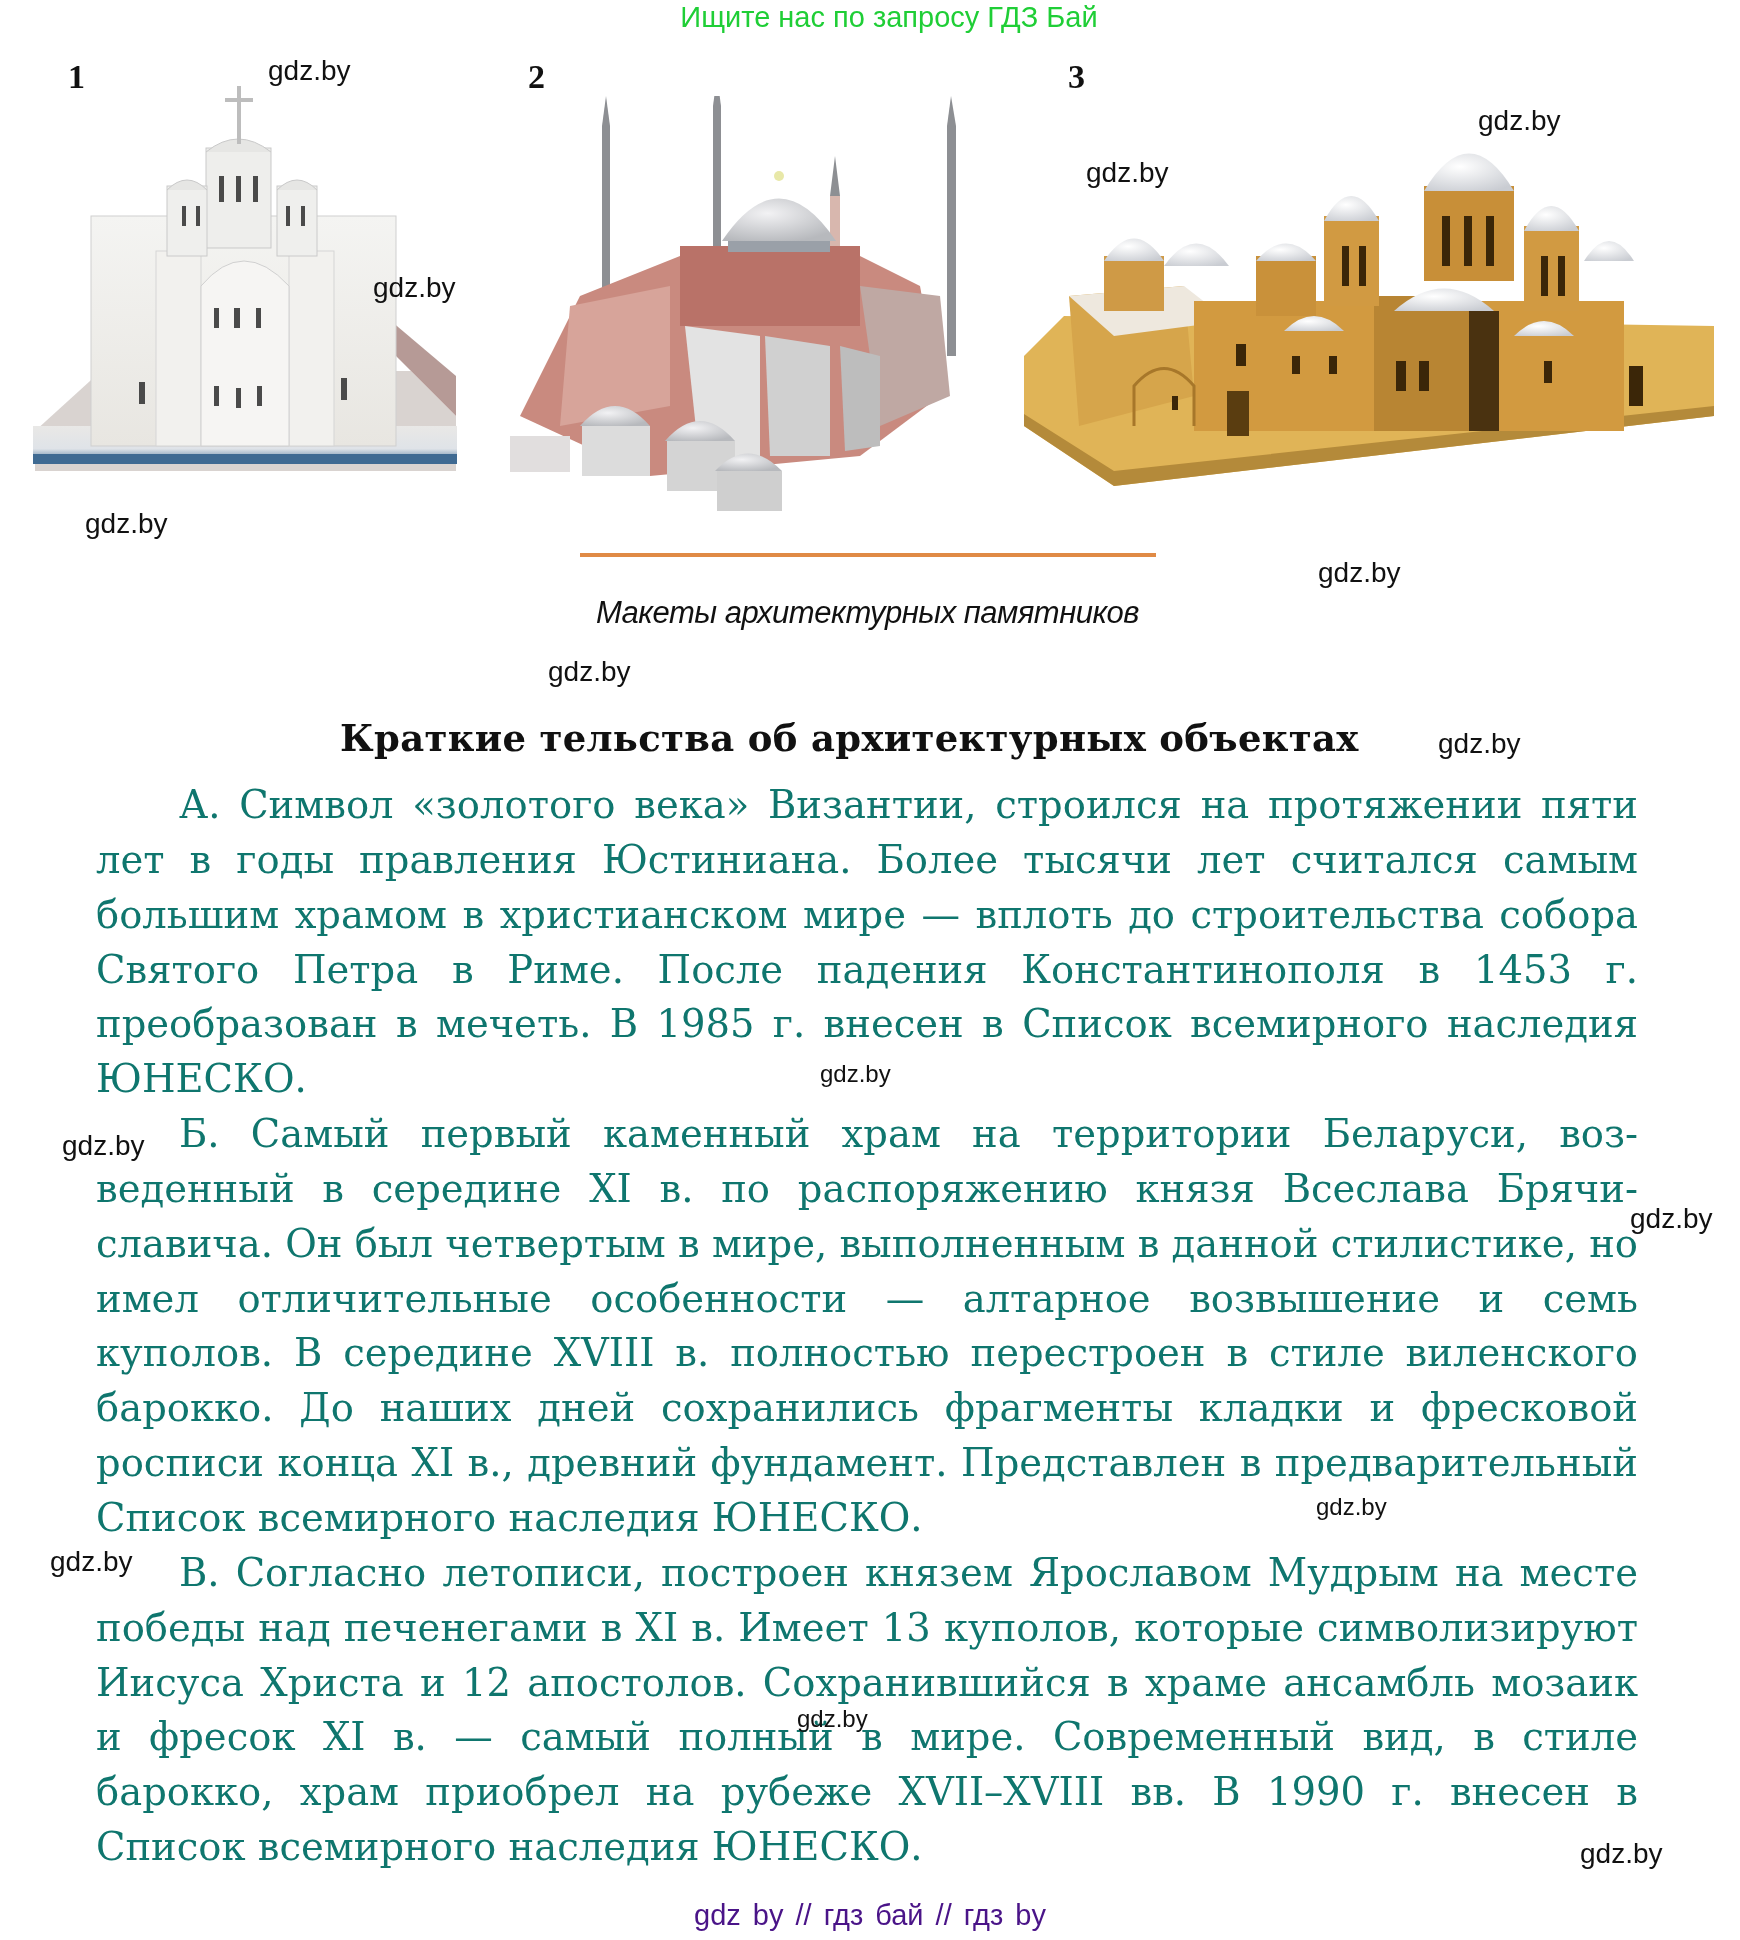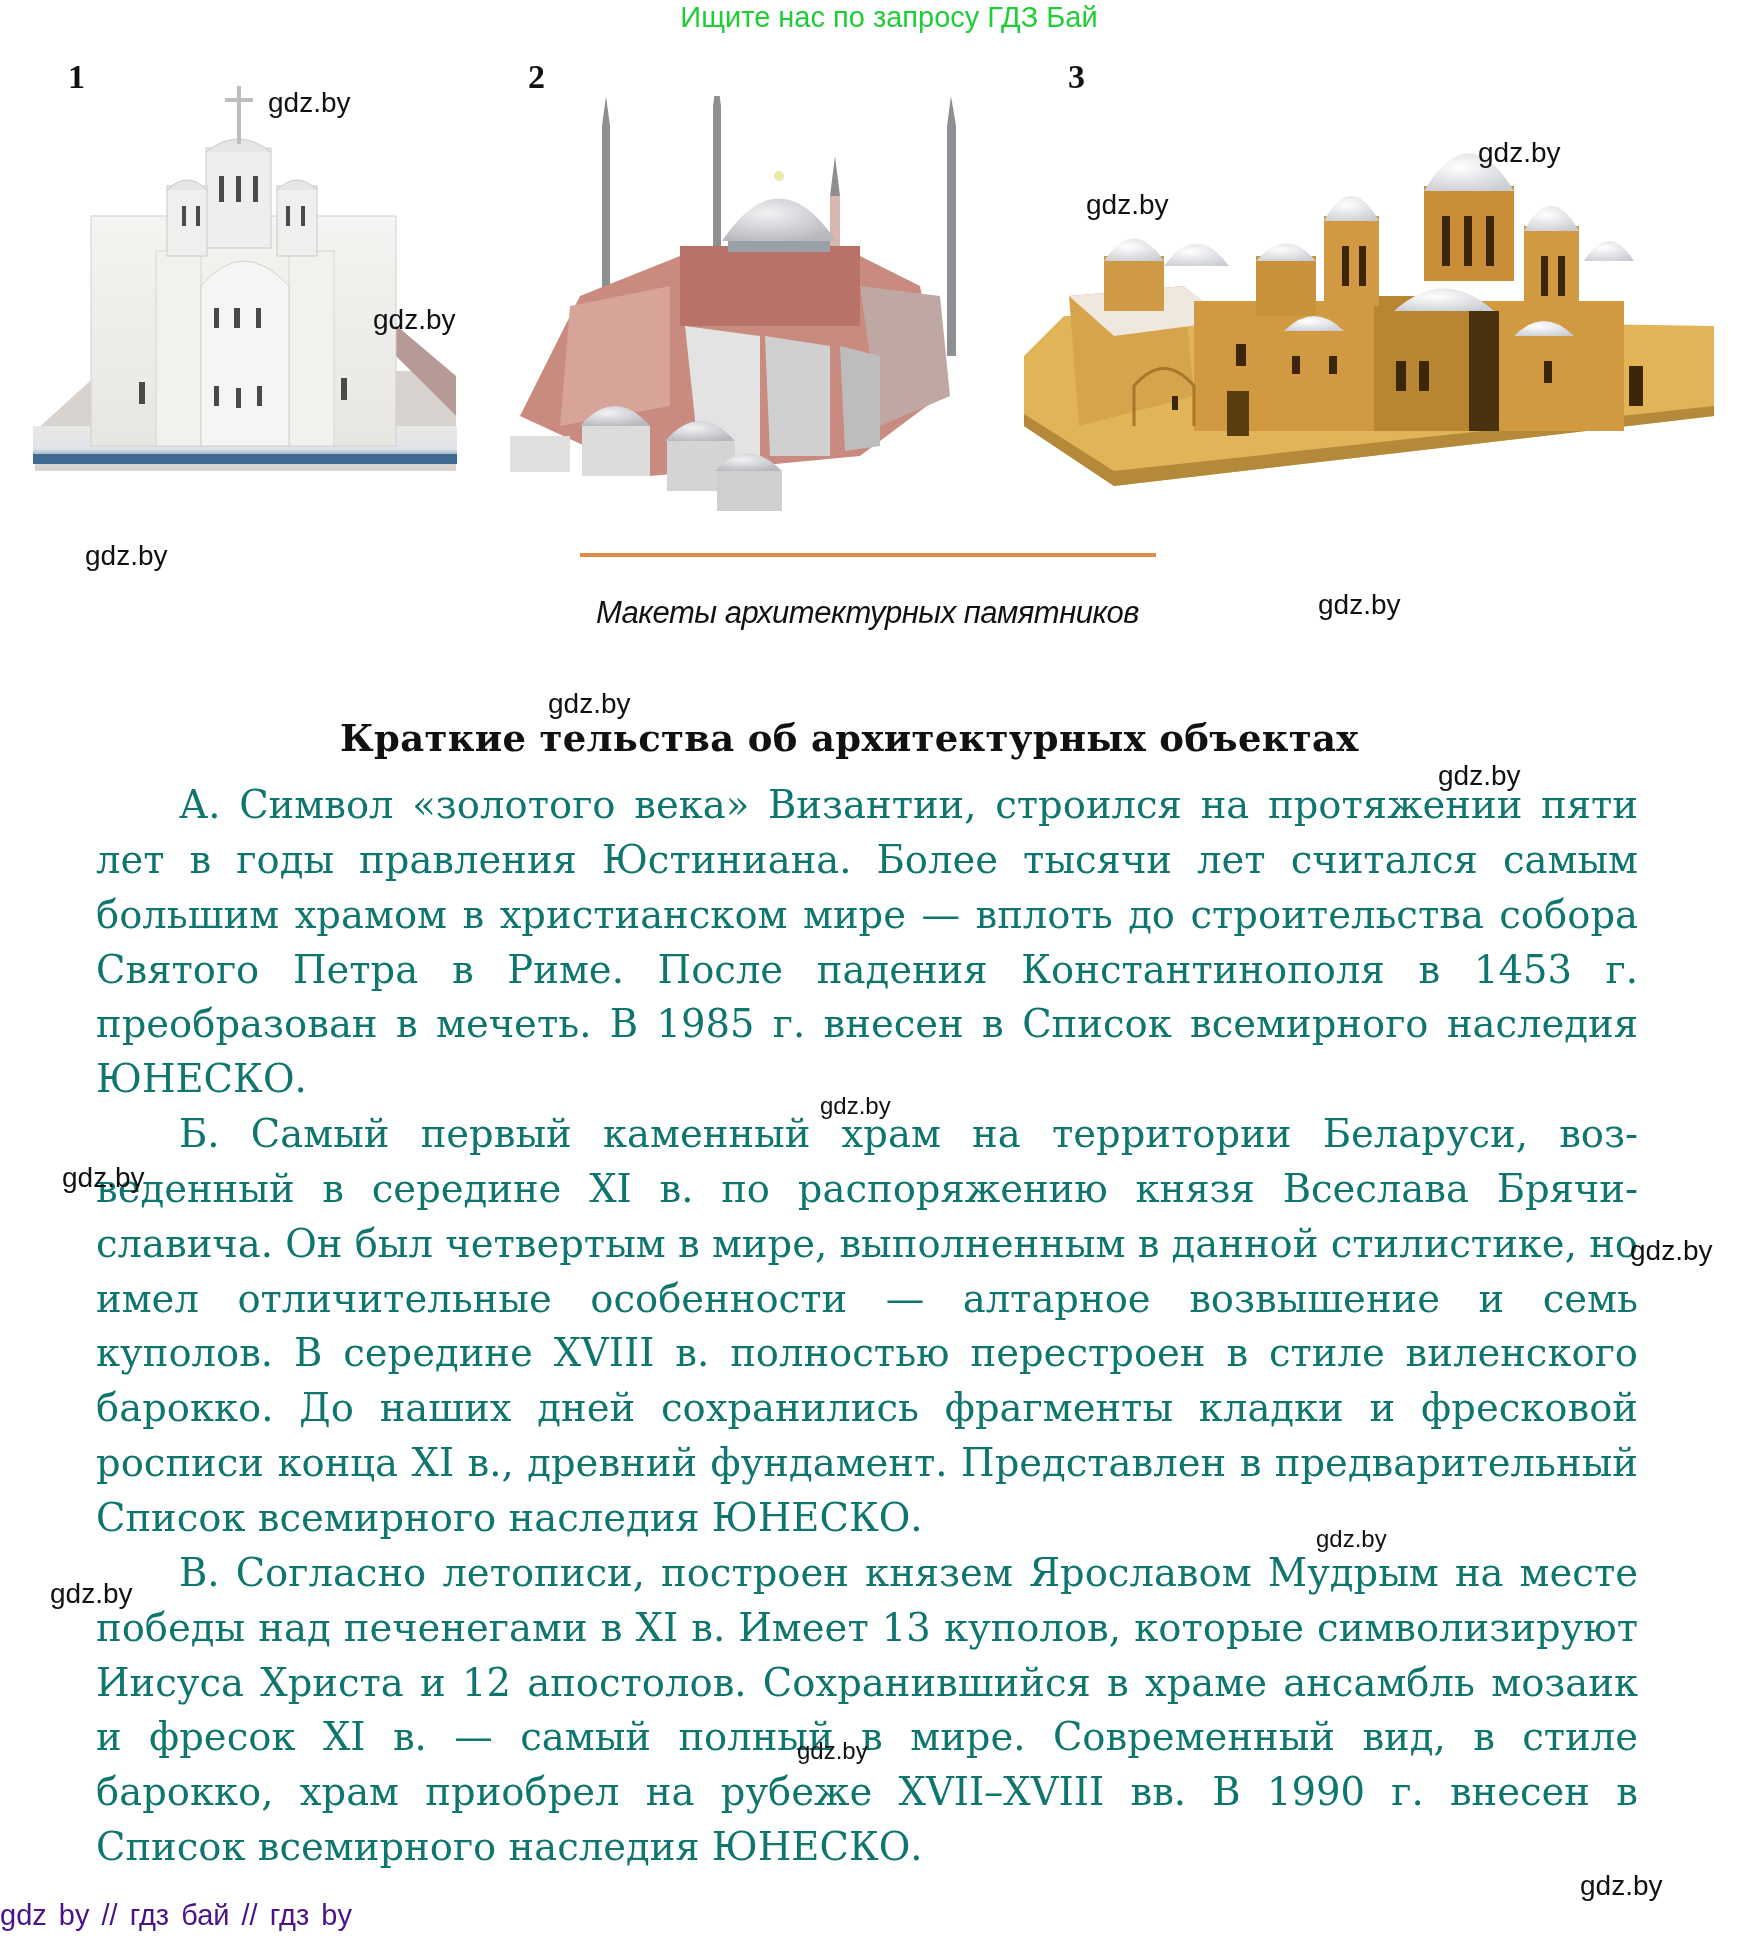--- a/index.html
+++ b/index.html
@@ -1,27 +1,27 @@
 <!DOCTYPE html>
 <html><head>
 <meta charset="utf-8">
 <style>
   html, body { margin:0; padding:0; background:#ffffff; }
   body { width:1740px; height:1940px; position:relative; overflow:hidden; font-family:"DejaVu Serif", serif; color:#111; }
   .abs { position:absolute; }
   .banner { top:0; left:0; width:1740px; text-align:center; font-family:"Liberation Sans", sans-serif; font-size:29px; color:#1fce36; line-height:34px;margin-left:19px; }
   .fig-num { font-family:"Liberation Serif", serif; font-weight:bold; font-size:34px; color:#111; }
-  .wm { font-family:"Liberation Sans", sans-serif; font-size:28px; color:#111; white-space:nowrap;margin-top:32px; }
+  .wm { font-family:"Liberation Sans", sans-serif; font-size:28px; color:#111; white-space:nowrap; }
   .wm.small { font-size:24px; }
   .caption-rule { left:580px; top:553px; width:576px; height:4px; background:#e08a45; }
   .caption { left:555px; top:595px; width:625px; text-align:center; font-family:"Liberation Sans", sans-serif; font-style:italic; font-size:31px; letter-spacing:-0.5px; color:#111; }
   .section-title { left:340px; top:716px; font-family:"DejaVu Serif", serif; font-weight:bold; font-size:37px; letter-spacing:0.3px; color:#111; white-space:nowrap; }
   .body-text { left:96px; top:778px; width:1542px; font-family:"DejaVu Serif", serif; font-size:38.5px; line-height:54.85px; text-align:justify; color:#0f766e; }
   .body-text p { margin:0; text-indent:83px; hyphens:manual; }
-  .footer { top:1899px; left:0; width:1740px; text-align:left; font-family:"Liberation Sans", sans-serif; font-size:29px; color:#4a1488; word-spacing:4px; }
+  .footer { top:1899px; left:0; width:1740px; text-align:center; font-family:"Liberation Sans", sans-serif; font-size:29px; color:#4a1488; word-spacing:4px; }
   svg { display:block; }
 </style>
 </head>
 <body>
 
 <div class="abs banner">Ищите нас по запросу ГДЗ Бай</div>
 
 <div class="abs fig-num" style="left:68px; top:58px;">1</div>
 <div class="abs fig-num" style="left:528px; top:58px;">2</div>
 <div class="abs fig-num" style="left:1068px; top:58px;">3</div>

